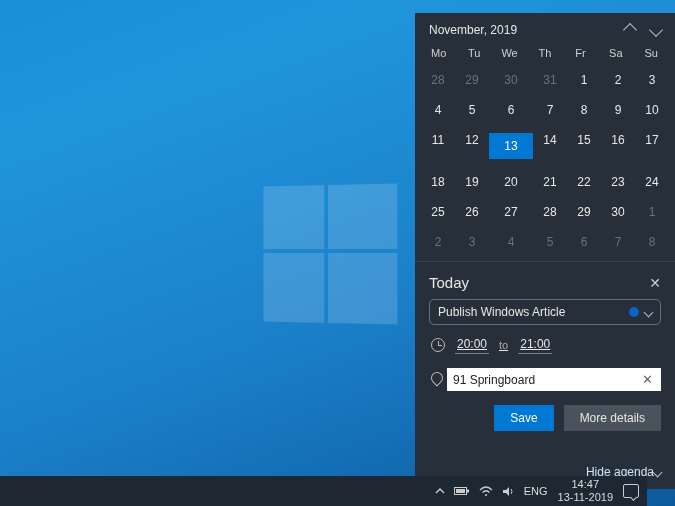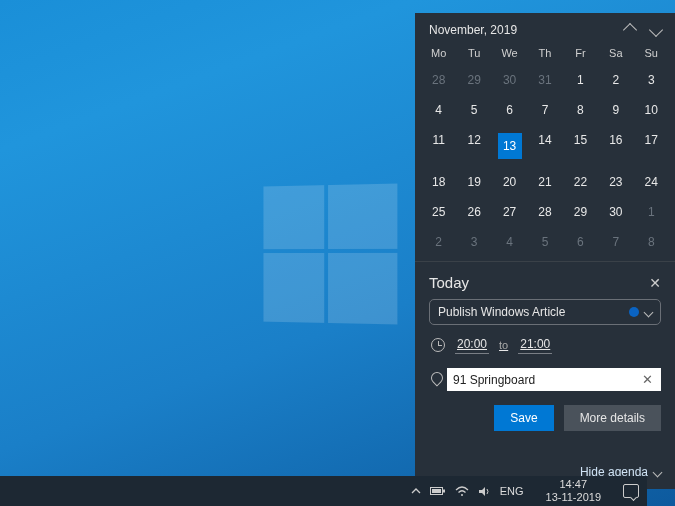--- a/index.html
+++ b/index.html
@@ -41,21 +41,21 @@
 .chev.down { transform: rotate(45deg); }
 .grid {
   display: grid;
   grid-template-columns: repeat(7, 1fr);
   padding: 0 6px;
 }
 .dow { text-align: center; color: #d0d0d0; font-size: 11px; padding: 4px 0 6px; }
 .day { text-align: center; padding: 8px 0; font-size: 12px; color: #e8e8e8; cursor: pointer; }
 .day.dim { color: #6a737d; }
 .day.sel span {
-  display: inline-block; width: 24px; line-height: 22px;
+  display: inline-block; width: 44px; line-height: 22px;
   border: 2px solid #0078d4; background: #0078d4; color: #fff;
 }
 .sep { height: 1px; background: #3a4148; margin: 4px 0 2px; }
 .body { padding: 10px 14px 0 14px; flex: 1; }
 .today-row { display: flex; justify-content: space-between; align-items: center; margin-bottom: 8px; }
 .today-row h3 { font-weight: 400; font-size: 15px; }
 .close-x { font-size: 14px; color: #ccc; cursor: pointer; }
 .title-field {
   display: flex; align-items: center; justify-content: space-between;
   border: 1px solid #6a6f76; border-radius: 5px; padding: 5px 8px; margin-bottom: 10px;
@@ -79,26 +79,26 @@
 }
 .loc-field {
   flex: 1; display: flex; align-items: center; background: #fff; padding: 4px 6px;
 }
 .loc-field input { flex: 1; border: 0; outline: none; font-size: 12px; color: #222; }
 .loc-x { color: #666; font-size: 13px; cursor: pointer; padding: 0 2px; }
 .btns { display: flex; gap: 10px; justify-content: flex-end; margin-top: 14px; }
 .btn { padding: 6px 16px; font-size: 12px; border: 0; cursor: pointer; }
 .btn.primary { background: #0078d4; color: #fff; }
 .btn.secondary { background: #4a525b; color: #e6e6e6; }
-.hide-agenda { text-align: right; padding: 10px 14px; color: #cfe3f5; font-size: 12px; cursor: pointer; display: flex; justify-content: flex-end; align-items: center; gap: 6px; }
+.hide-agenda { text-align: right; padding: 10px 14px; color: #cfe3f5; font-size: 12px; cursor: pointer; display: flex; justify-content: flex-end; align-items: center; }
 
 .taskbar {
   position: absolute; left: 0; bottom: 0; width: 647px; height: 30px;
   background: #1d2833; display: flex; align-items: center; justify-content: flex-end;
-  color: #dcdcdc; font-size: 11px; padding: 0 8px; gap: 22px;
+  color: #dcdcdc; font-size: 11px; padding: 0 8px; gap: 10px;
 }
 .tray { display: flex; align-items: center; gap: 9px; }
 .tray svg { display: block; }
 .clock { text-align: center; line-height: 1.15; }
 .notif { width: 16px; height: 14px; border: 1.2px solid #ccc; border-radius: 2px; position: relative; }
 .notif::after { content: ""; position: absolute; right: 2px; bottom: -3px; width: 4px; height: 4px; border-right: 1.2px solid #ccc; border-bottom: 1.2px solid #ccc; transform: rotate(45deg); background: #1d2833; }
 </style>
 </head>
 <body>
 

